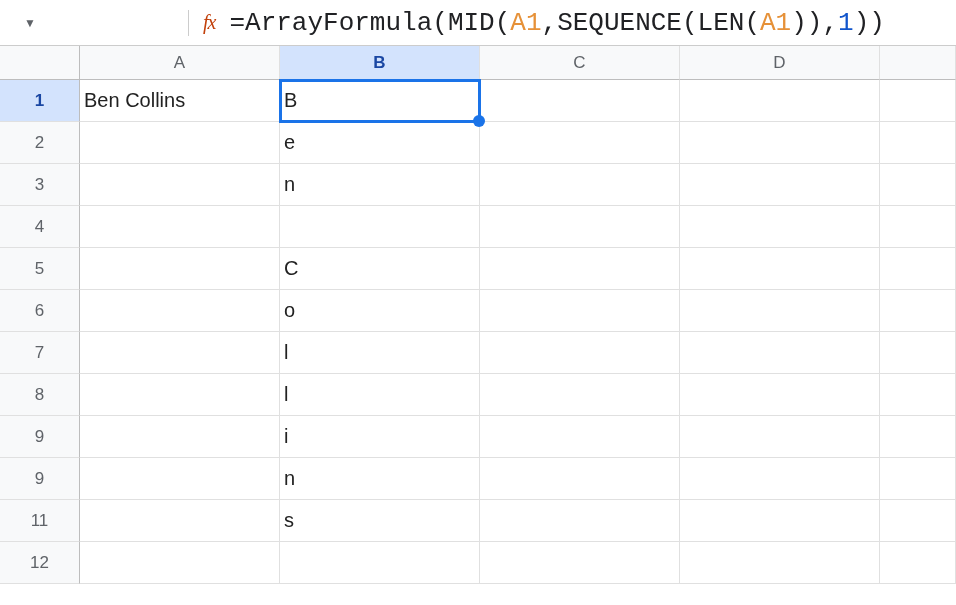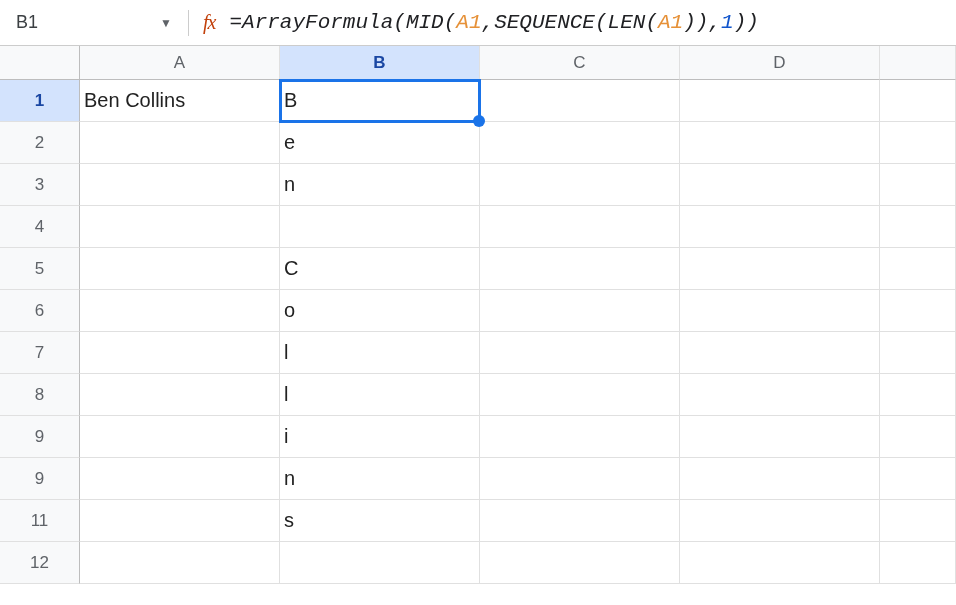--- a/index.html
+++ b/index.html
@@ -43,24 +43,23 @@
   .fx {
     font-family: "Times New Roman", serif;
     font-style: italic;
     color: #c2410c;
     font-size: 20px;
     margin-right: 14px;
     letter-spacing: -1px;
   }
   .formula-input {
     font-family: ui-monospace, Menlo, Consolas, "Courier New", monospace;
-    font-size: 21px;
+    font-size: 26px;
     color: #202124;
     white-space: pre;
-    font-style: italic;
   }
   .tok-fn   { color: #202124; }
   .tok-ref  { color: #e69138; }
   .tok-num  { color: #1155cc; }
   .tok-punc { color: #202124; }
 
   .sheet {
     display: grid;
     grid-template-columns: 80px 200px 200px 200px 200px 76px;
     font-size: 20px;
@@ -121,21 +120,20 @@
     background: #1a73e8;
     border-radius: 50%;
     z-index: 3;
   }
 </style>
 </head>
 <body>
 
 <div class="formula-bar">
   <div class="name-box-wrap">
-    <span class="name-box">B1</span>
     <span class="dropdown-icon">▼</span>
   </div>
   <div class="vdiv"></div>
   <span class="fx">fx</span>
   <div class="formula-input" id="formula-input"><span class="tok-punc">=</span><span class="tok-fn">ArrayFormula</span><span class="tok-punc">(</span><span class="tok-fn">MID</span><span class="tok-punc">(</span><span class="tok-ref">A1</span><span class="tok-punc">,</span><span class="tok-fn">SEQUENCE</span><span class="tok-punc">(</span><span class="tok-fn">LEN</span><span class="tok-punc">(</span><span class="tok-ref">A1</span><span class="tok-punc">)</span><span class="tok-punc">)</span><span class="tok-punc">,</span><span class="tok-num">1</span><span class="tok-punc">)</span><span class="tok-punc">)</span></div>
 </div>
 
 <div class="sheet" id="sheet">
     <div class="hdr corner"></div>
     <div class="hdr">A</div>

